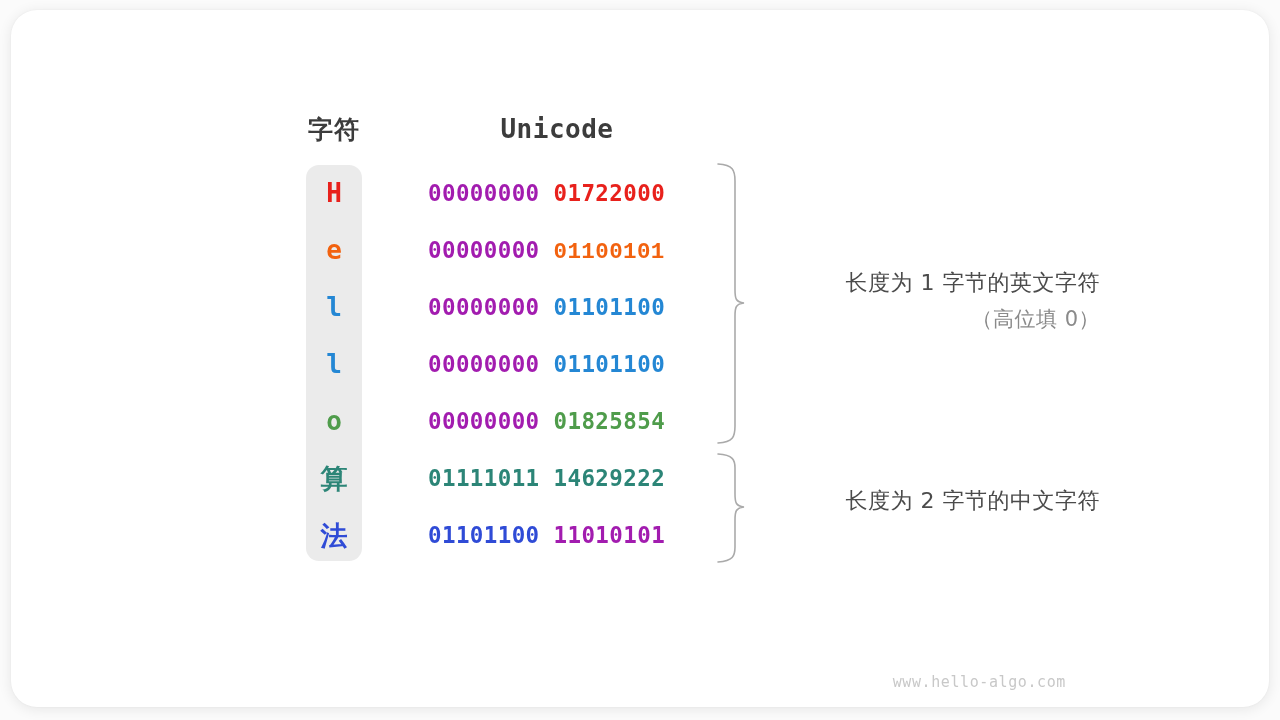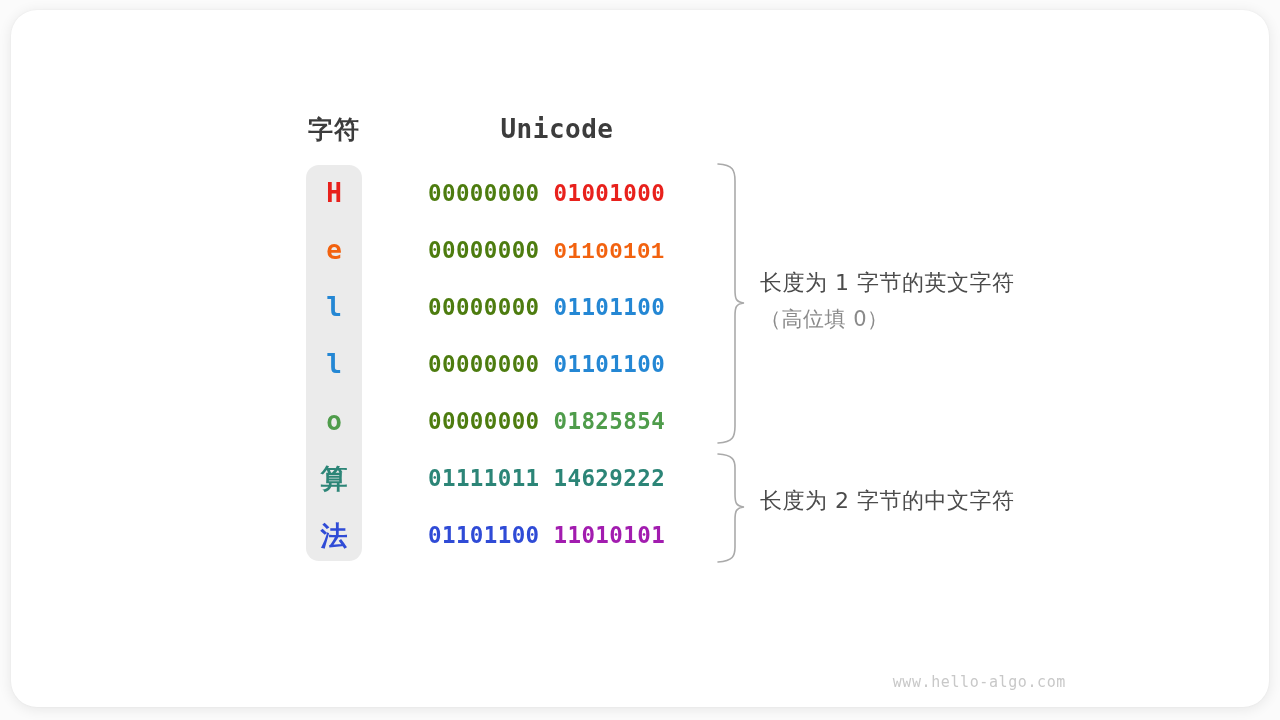--- a/index.html
+++ b/index.html
@@ -107,36 +107,36 @@
     left: 428px;
     width: 258px;
     top: 0;
     height: 57px;
     line-height: 57px;
     text-align: left;
     font-family: "DejaVu Sans Mono", "Liberation Mono", monospace;
     font-size: 22.5px;
     white-space: pre;
   }
-  .bits .hi { color: #4d7c0f; font-weight: bold; letter-spacing: 0.4px; }
+  .bits .hi { color: #a21caf; font-weight: bold; letter-spacing: 0.4px; }
   .bits .lo { font-weight: bold; letter-spacing: 0.4px; }
   .bits .gap { letter-spacing: 0.4px; }
 
   
   .brace-layer {
     position: absolute;
     left: 0; top: 0;
     width: 1280px; height: 720px;
     pointer-events: none;
   }
 
   
   .annotation {
     position: absolute;
-    text-align: left;
+    text-align: right;
     color: #4b4b4b;
     font-family: "DejaVu Sans", "Liberation Sans", sans-serif;
     white-space: nowrap;
   }
   .annotation .line1 {
     font-size: 22px;
     letter-spacing: 0.5px;
     line-height: 36px;
   }
   .annotation .line2 {
@@ -169,21 +169,21 @@
   <div class="diagram">
 
     <div class="col-header hdr-char">字符</div>
     <div class="col-header hdr-unicode">Unicode</div>
 
     <div class="char-column"></div>
 
     <div id="rows-container">
         <div class="row" style="top: 165px;">
           <div class="char" style="color: rgb(232, 33, 28);">H</div>
-          <div class="bits"><span class="hi">00000000</span><span class="gap"> </span><span class="lo" style="color: rgb(232, 33, 28);">01001000</span></div>
+          <div class="bits"><span class="hi">00000000</span><span class="gap"> </span><span class="lo" style="color: rgb(232, 33, 28);">01722000</span></div>
         </div>
         <div class="row" style="top: 222px;">
           <div class="char" style="color: rgb(242, 98, 15);">e</div>
           <div class="bits"><span class="hi">00000000</span><span class="gap"> </span><span class="lo" style="color: rgb(242, 98, 15); font-family: Liberation Mono, monospace;">01100101</span></div>
         </div>
         <div class="row" style="top: 279px;">
           <div class="char" style="color: rgb(36, 135, 212);">l</div>
           <div class="bits"><span class="hi">00000000</span><span class="gap"> </span><span class="lo" style="color: rgb(36, 135, 212);">01101100</span></div>
         </div>
         <div class="row" style="top: 336px;">

